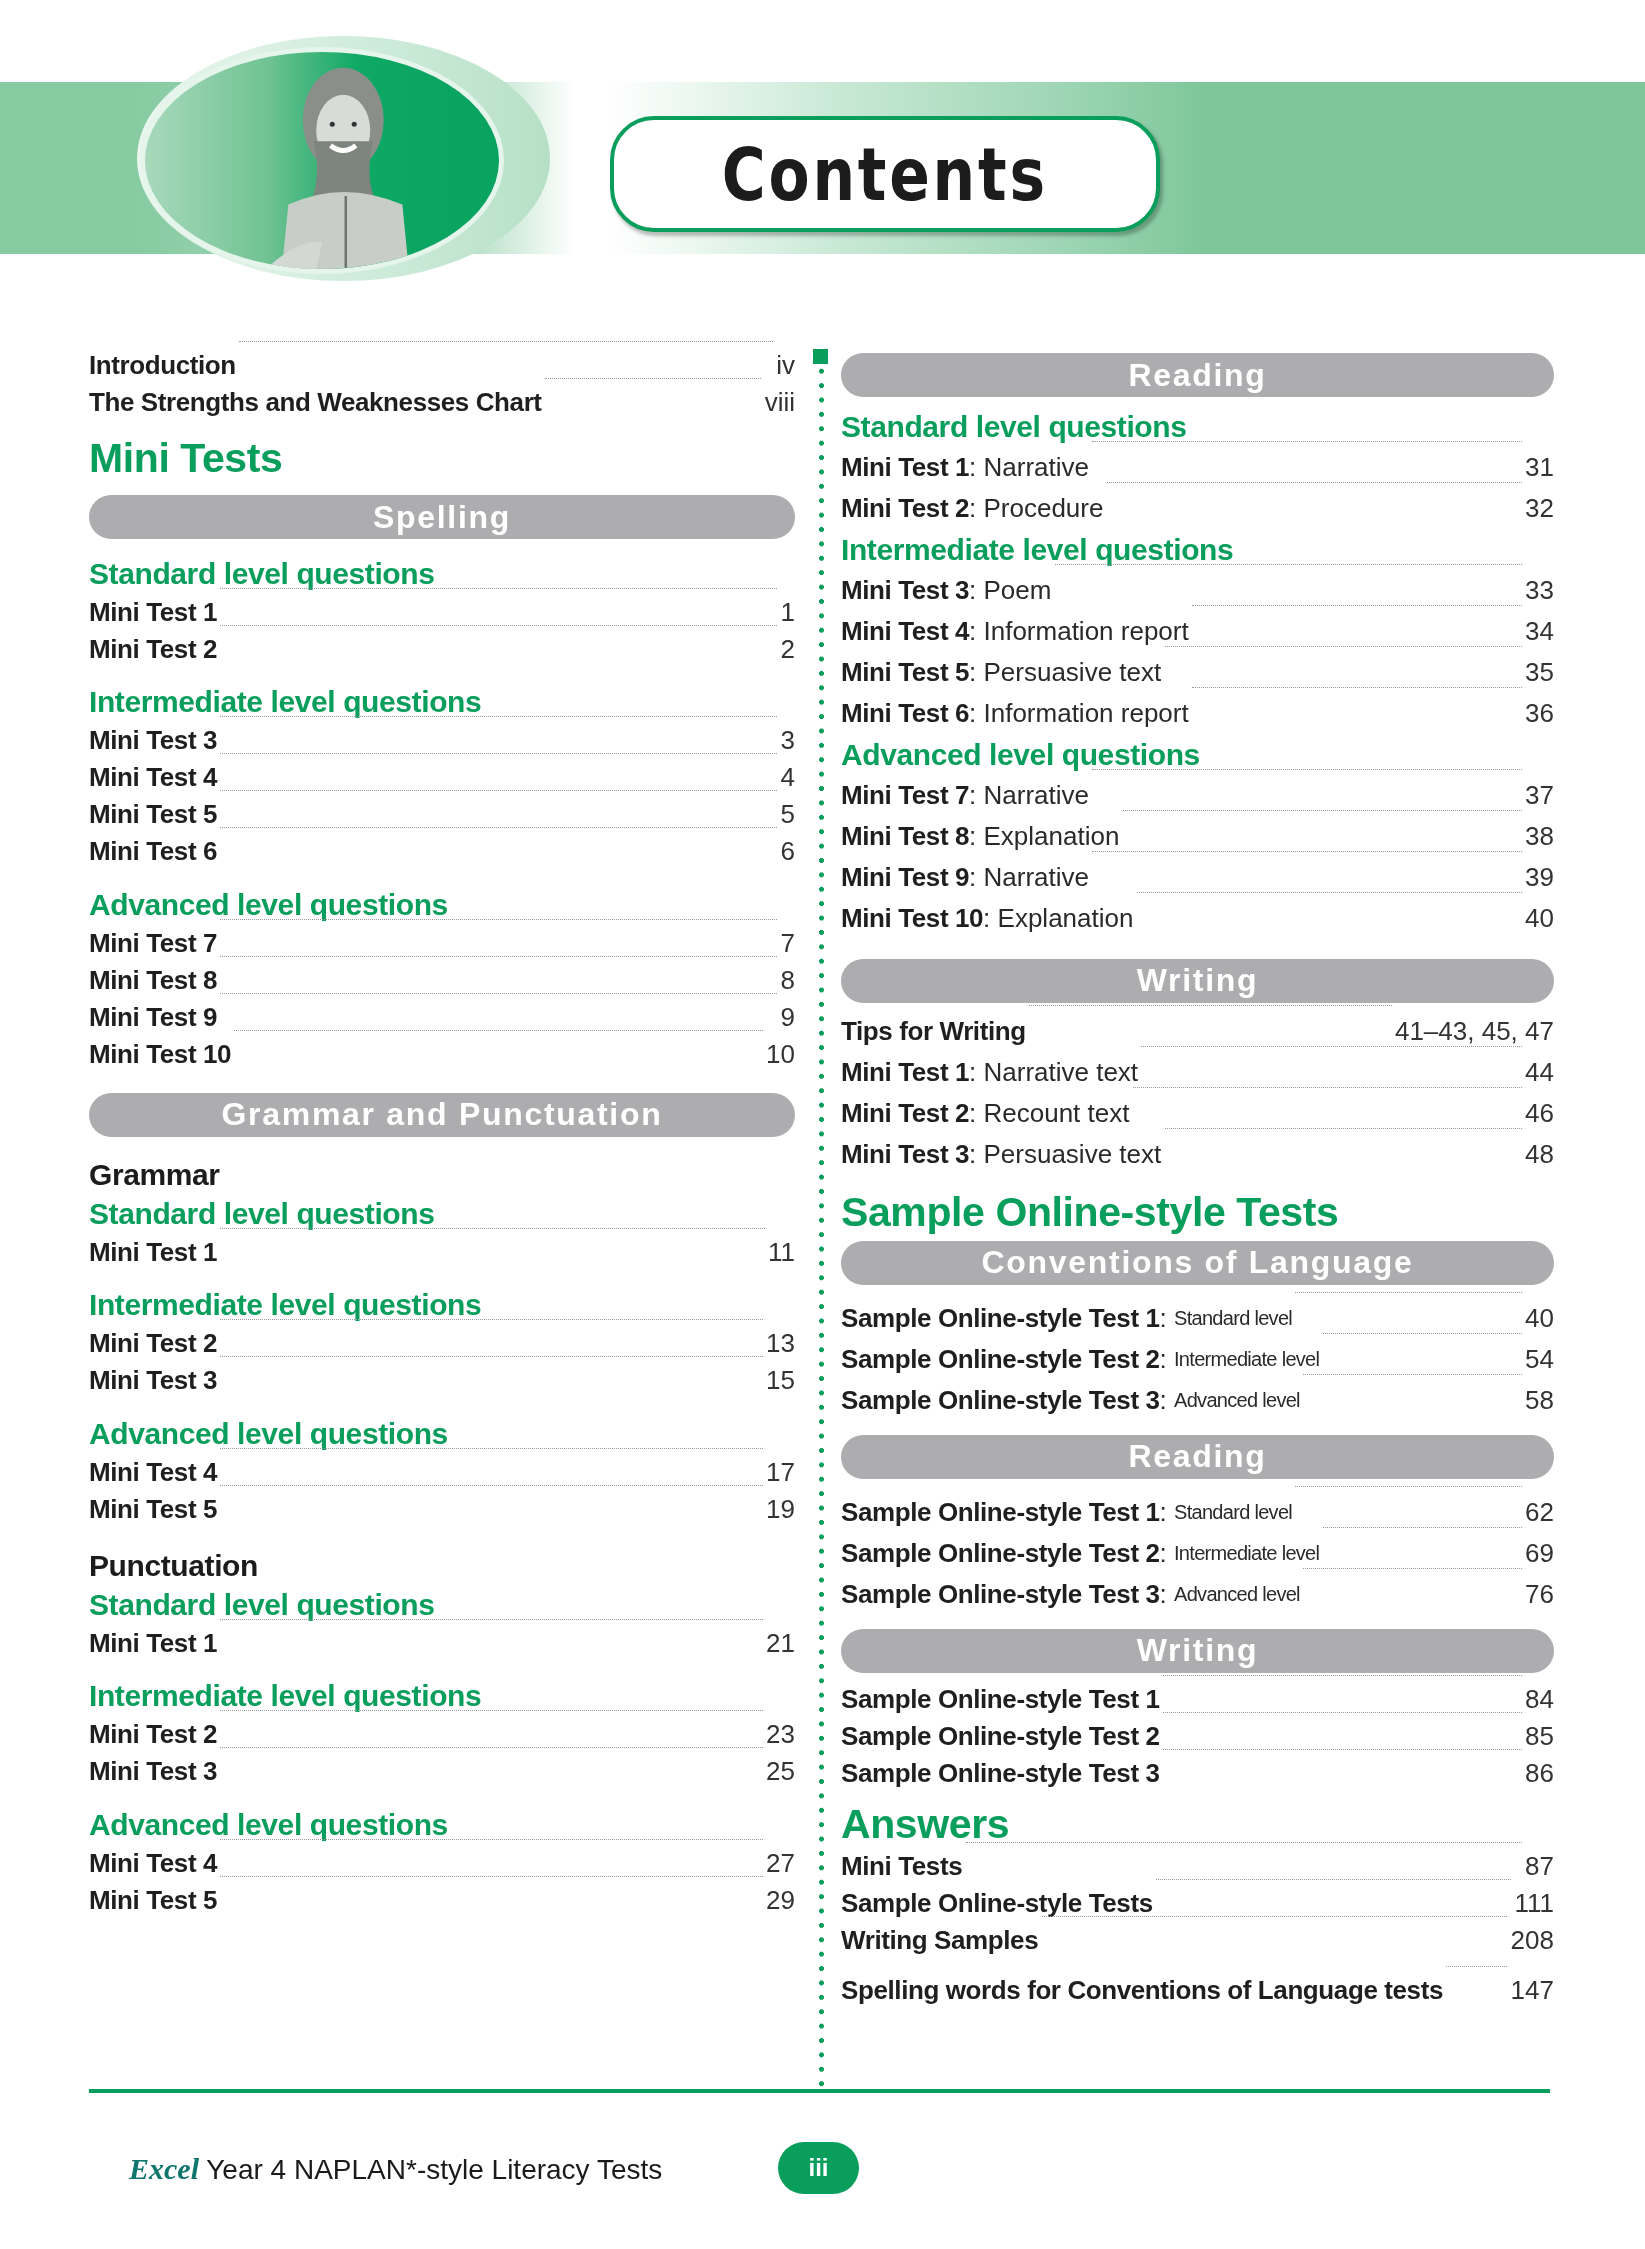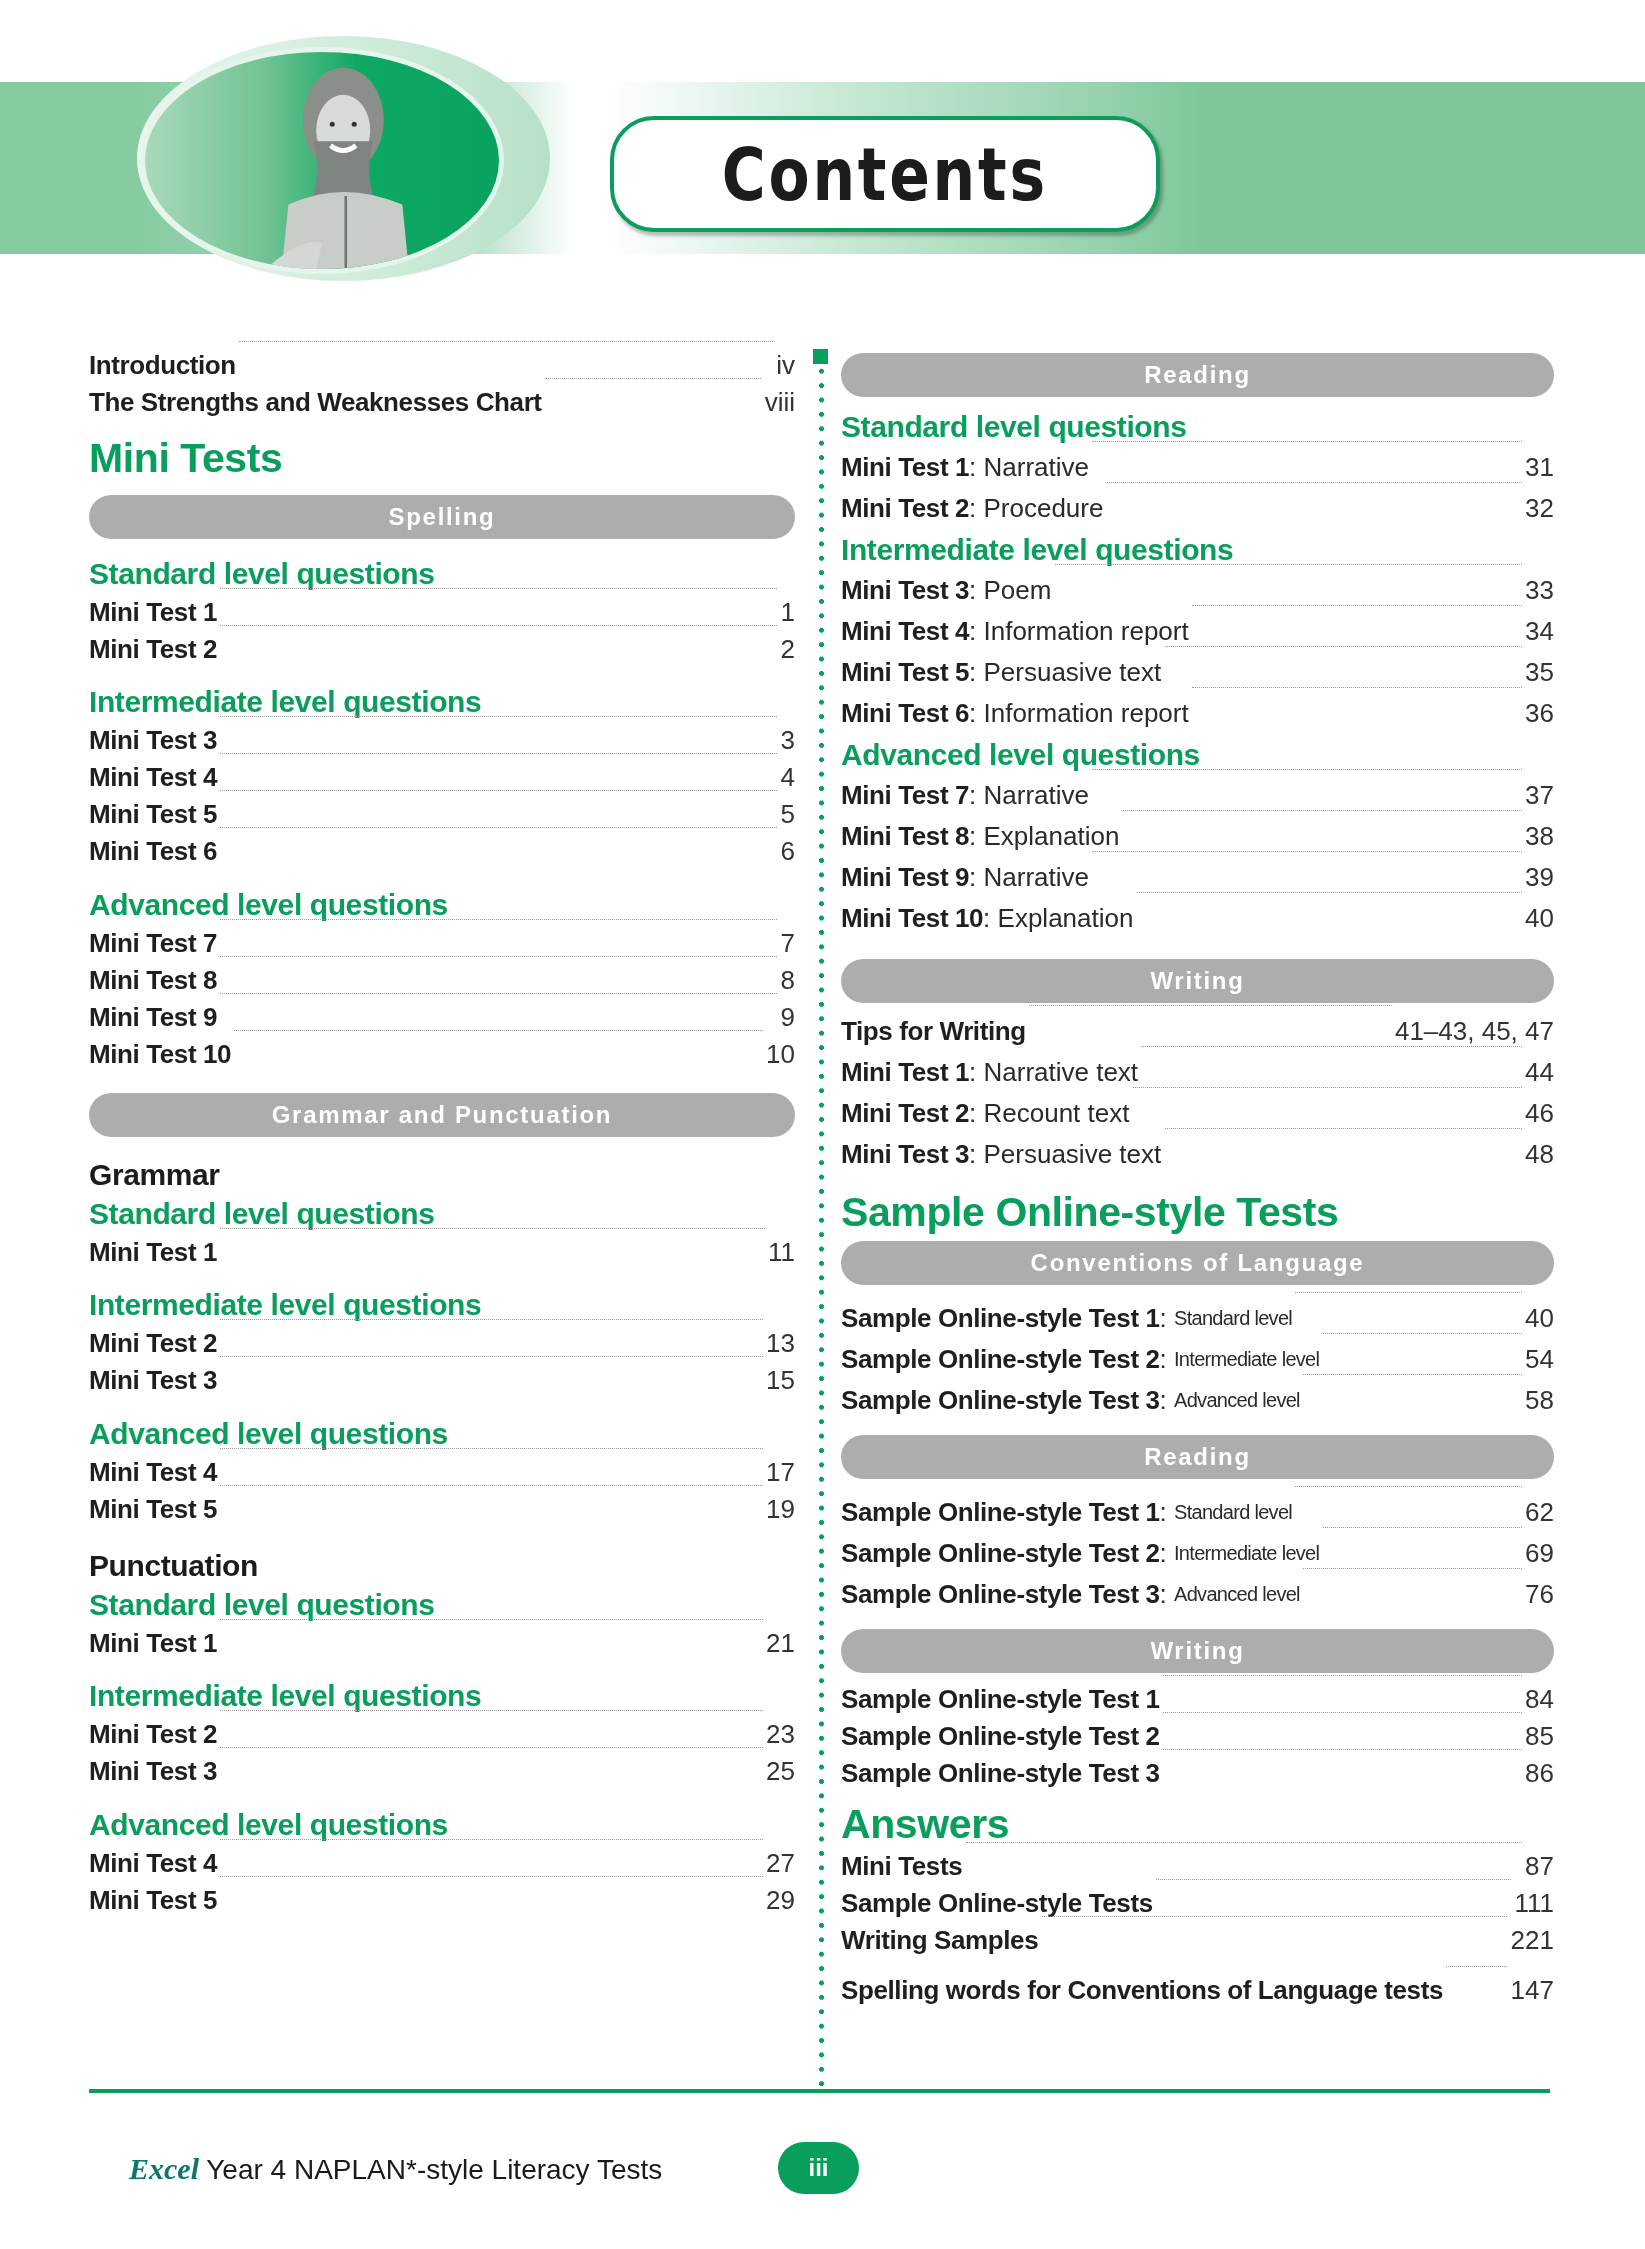--- a/index.html
+++ b/index.html
@@ -33,21 +33,21 @@
   .row .leader { flex: 1; border-bottom: 1.7px dotted #9a9a9a; margin: 0 3.4px; transform: translateY(-6px); min-width: 17px; }
   .row .page { font-weight: normal; color: #333; }
 
   .row-r { height: 41px; line-height: 41px; }
   .row-ans { height: 37px; line-height: 37px; }
 
   .h-green-big { font-weight: bold; font-size: 41px; color: #0a9e5c; line-height: 57px; height: 57px; letter-spacing: -0.4px; }
   .h-green { font-weight: bold; font-size: 30px; color: #0a9e5c; line-height: 41px; height: 41px; letter-spacing: -0.4px; }
   .h-black { font-weight: bold; font-size: 30px; color: #1c1c1c; line-height: 36px; height: 36px; letter-spacing: -0.4px; }
 
-  .pill { height: 44px; border-radius: 22px; background: #adadb0; color: #ffffff; font-weight: bold; font-size: 24px;
+  .pill { height: 44px; border-radius: 22px; background: #adadb0; color: #ffffff; font-weight: bold; font-size: 32px;
           display: flex; align-items: center; justify-content: center; letter-spacing: 1.7px; }
 
   .gap-s { height: 8.5px; }
   .gap-m { height: 13.5px; }
   .gap-l { height: 20px; }
 
   
   .divider { position: absolute; left: 819px; top: 364px; width: 5px; height: 1729px;
              background-image: radial-gradient(circle, #0a9e5c 2.2px, transparent 2.5px);
              background-size: 5px 14.4px; background-repeat: repeat-y; }
@@ -418,21 +418,21 @@
       <span class="page">87</span>
     </div>
   <div class="row row-ans">
       <span class="label">Sample Online-style Tests</span>
       <span class="leader"></span>
       <span class="page">111</span>
     </div>
   <div class="row row-ans">
       <span class="label">Writing Samples</span>
       <span class="leader"></span>
-      <span class="page">221</span>
+      <span class="page">208</span>
     </div>
   <div class="gap-m"></div>
   <div class="row row-ans">
       <span class="label">Spelling words for Conventions of Language tests</span>
       <span class="leader"></span>
       <span class="page">147</span>
     </div>
 </div>
 
 <div class="footer-line"></div>

